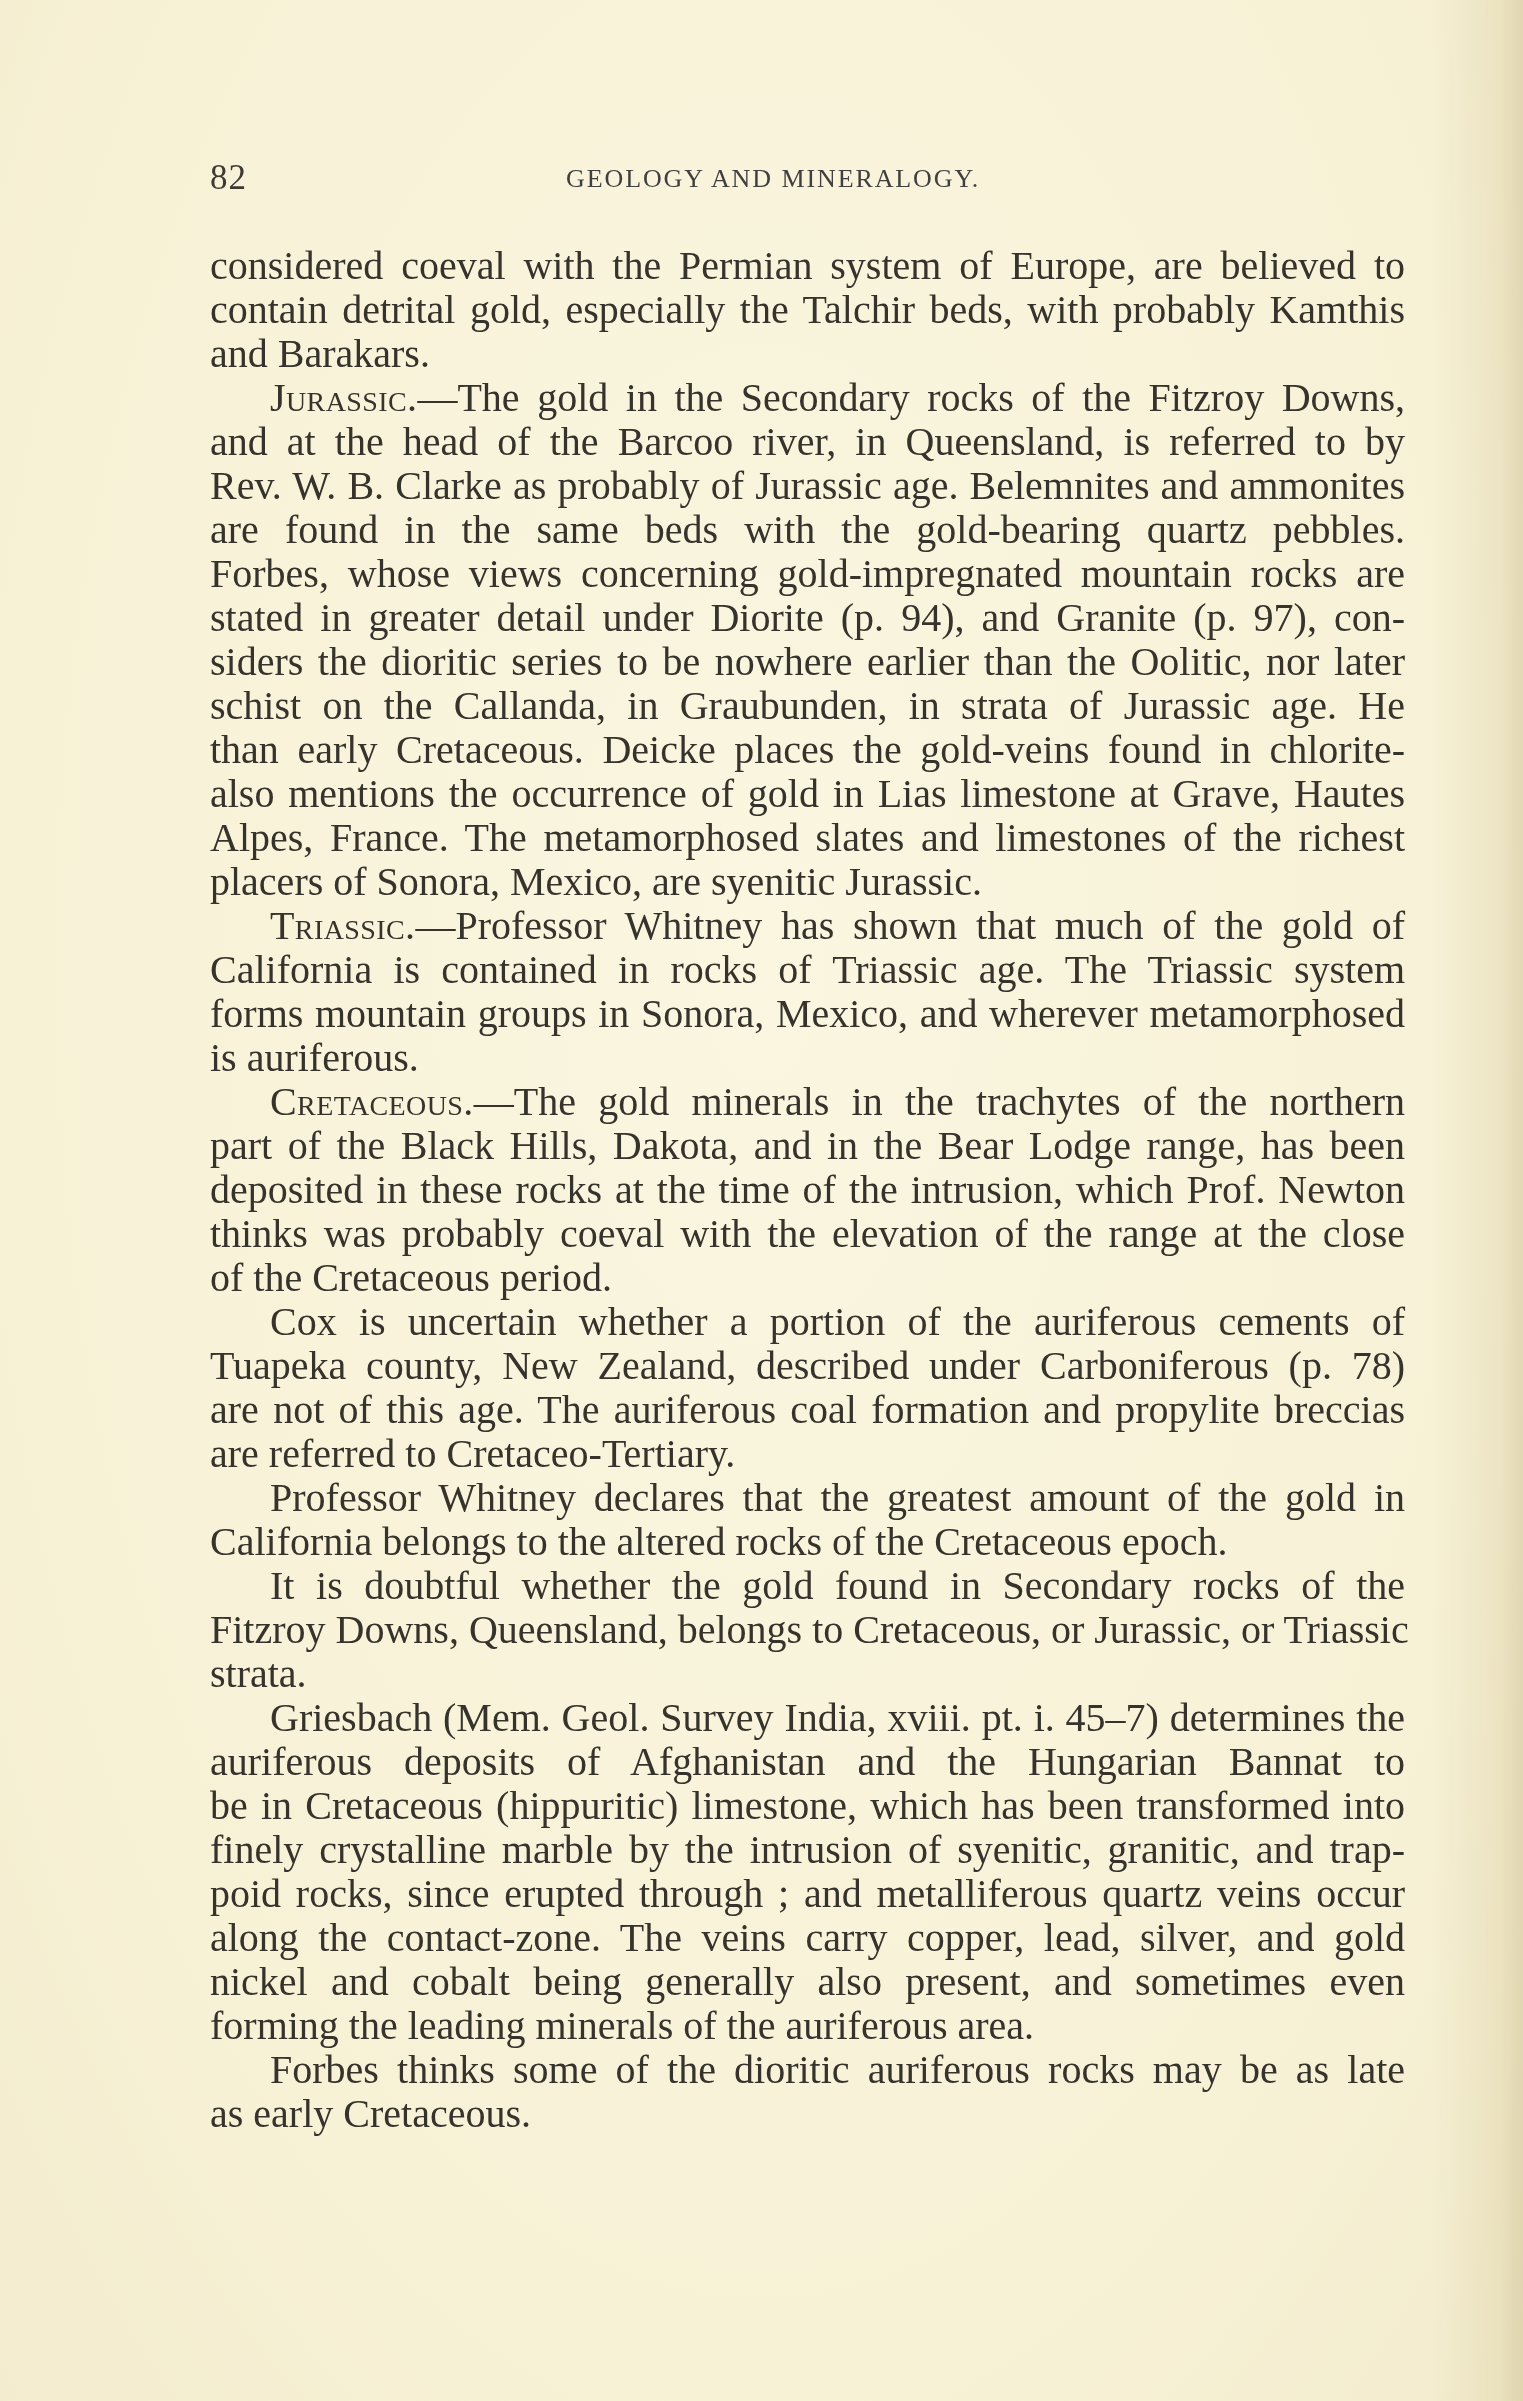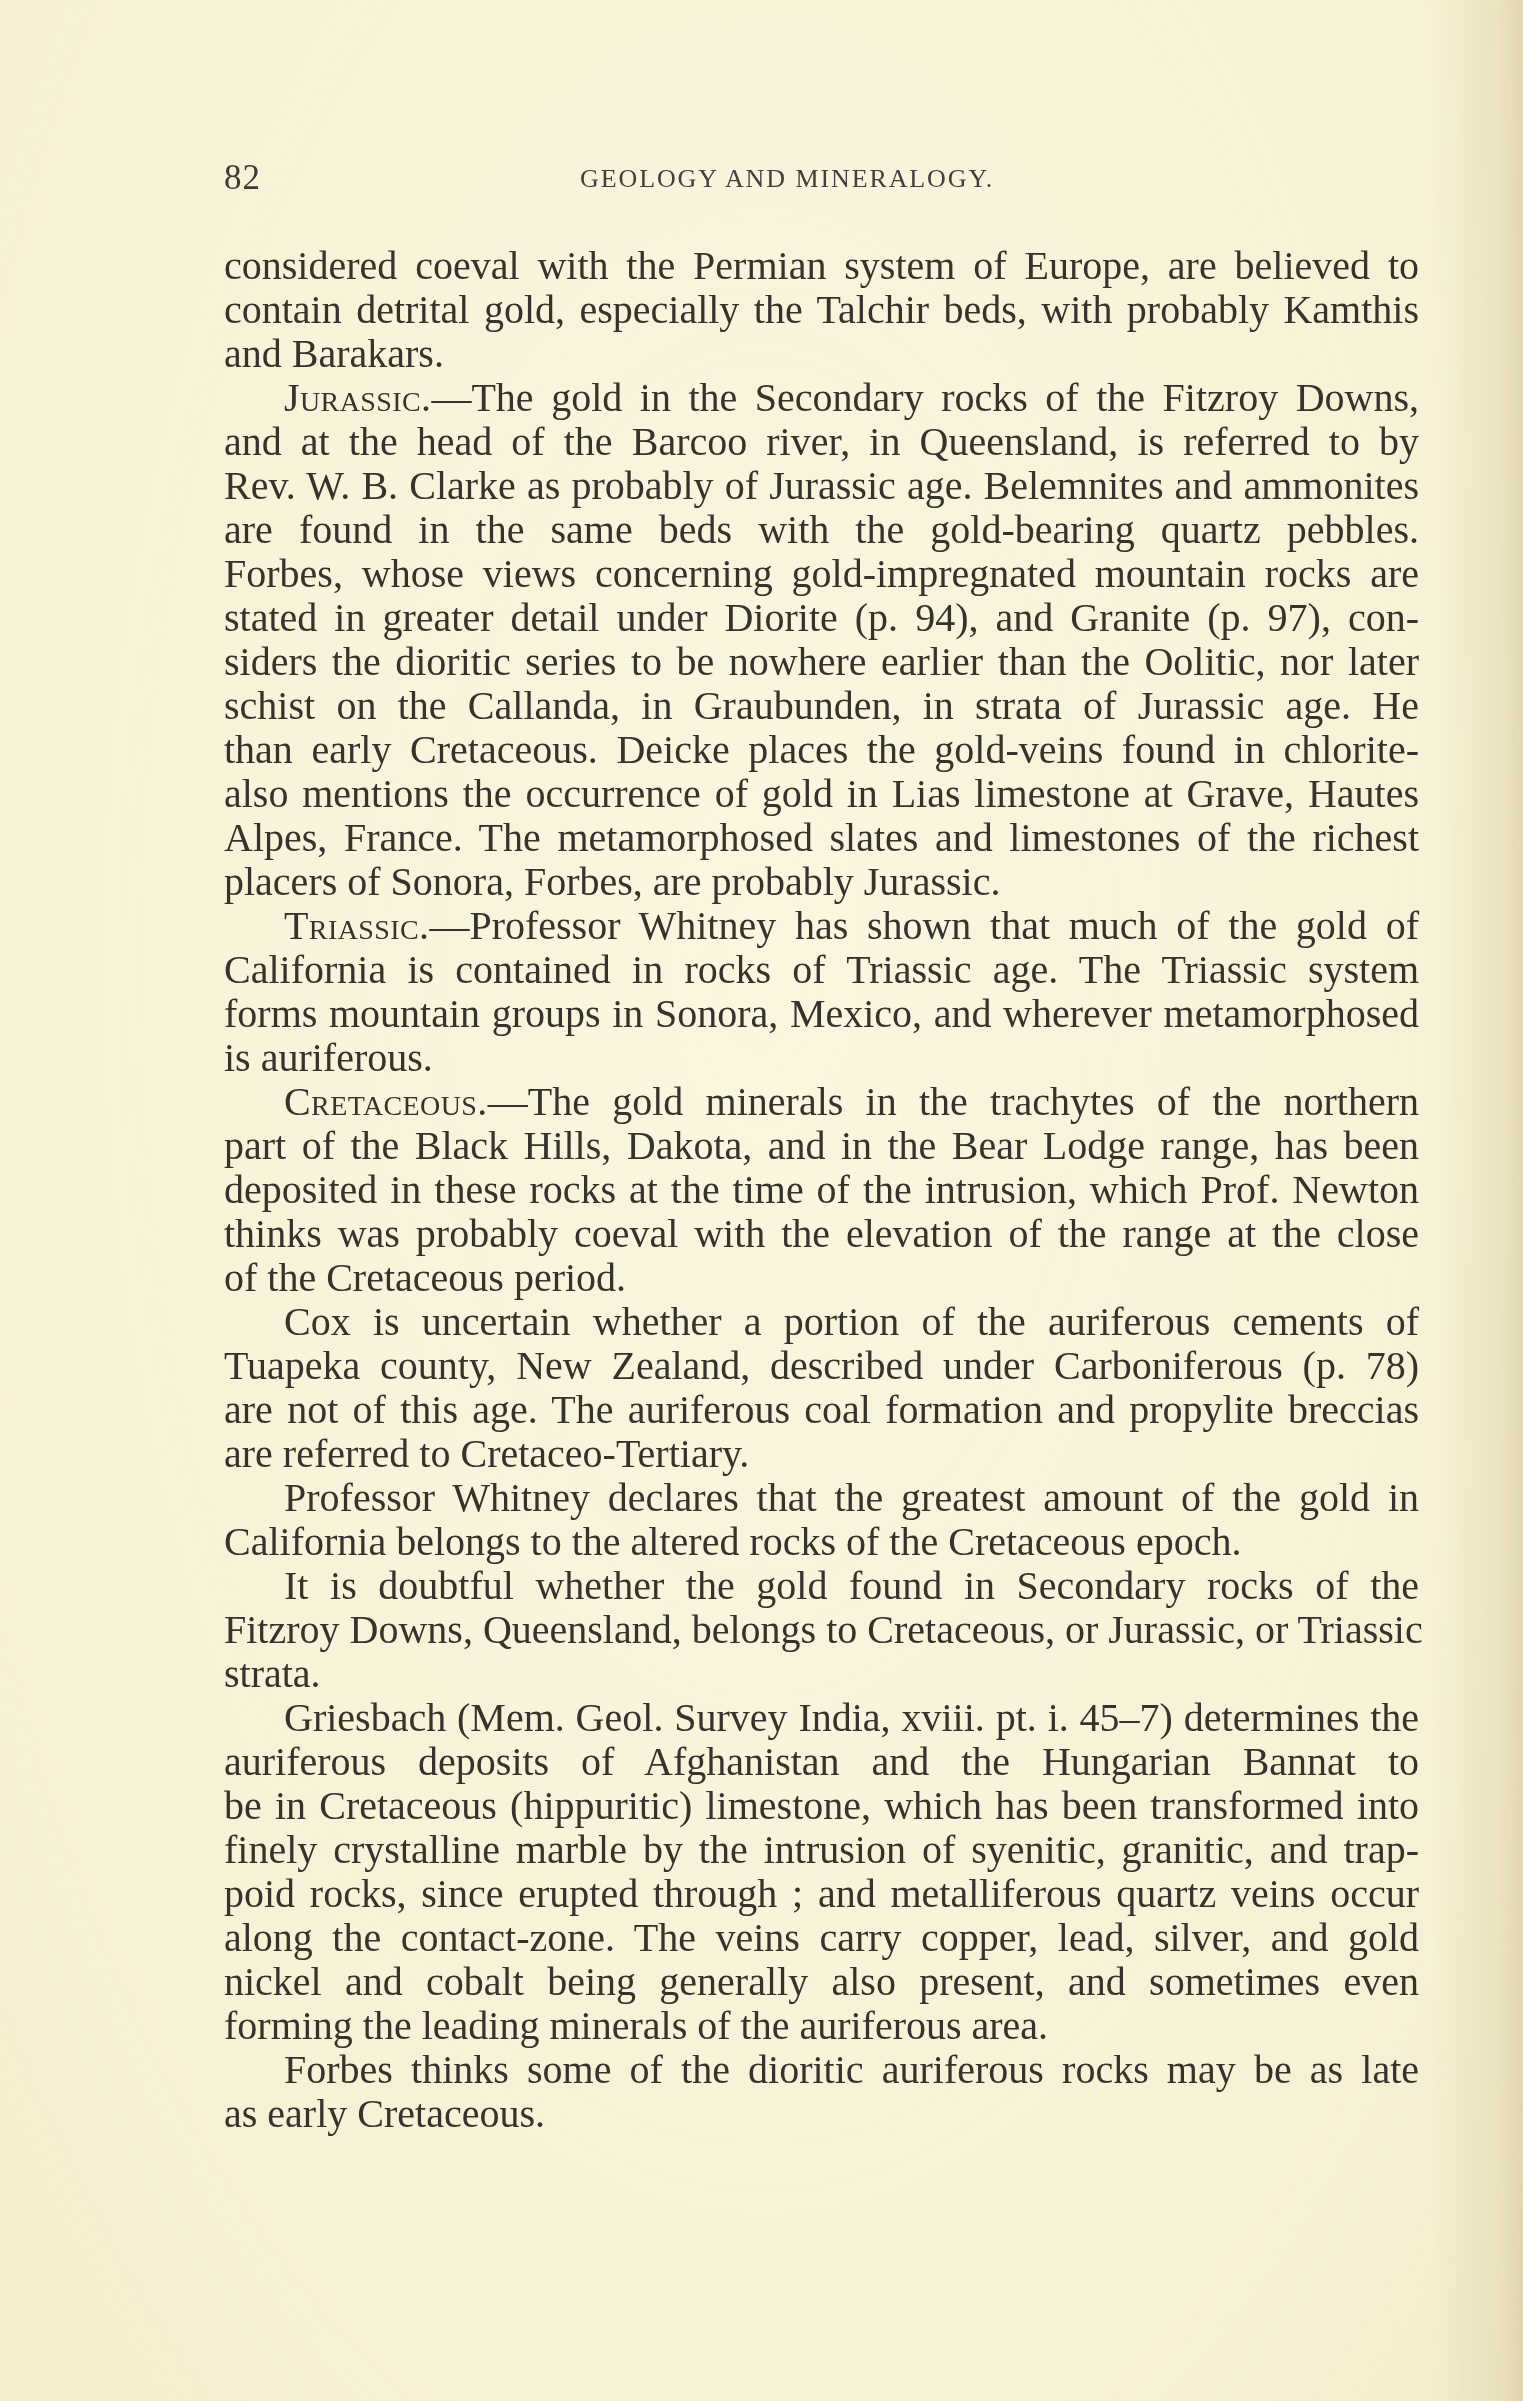--- a/index.html
+++ b/index.html
@@ -13,21 +13,21 @@
       background: #f8f3d9;
       background-image:
         linear-gradient(to right, rgba(0,0,0,0) 0%, rgba(0,0,0,0) 94%, rgba(190,170,110,0.18) 98.5%, rgba(170,150,90,0.28) 100%),
         radial-gradient(ellipse at 50% 40%, #faf6e0 0%, #f7f1d6 70%, #f3ecce 100%);
       position: relative;
       font-family: "Liberation Serif", "DejaVu Serif", serif;
       color: #36322c;
     }
     .page {
       position: absolute;
-      left: 18px; top: 0;
+      left: 4px; top: 0;
       width: 1316px;
       height: 2401px;
     }
     .running-head {
       position: absolute;
       left: 206px;
       width: 1195px;
       top: 156px;
       height: 44px;
     }
@@ -93,21 +93,21 @@
       <div class="line"><span>and at the head of the Barcoo river, in Queensland, is referred to by</span></div>
       <div class="line"><span>Rev. W. B. Clarke as probably of Jurassic age. Belemnites and ammonites</span></div>
       <div class="line"><span>are found in the same beds with the gold-bearing quartz pebbles.</span></div>
       <div class="line"><span>Forbes, whose views concerning gold-impregnated mountain rocks are</span></div>
       <div class="line"><span>stated in greater detail under Diorite (p. 94), and Granite (p. 97), con-</span></div>
       <div class="line"><span>siders the dioritic series to be nowhere earlier than the Oolitic, nor later</span></div>
       <div class="line"><span>schist on the Callanda, in Graubunden, in strata of Jurassic age.  He</span></div>
       <div class="line"><span>than early Cretaceous.  Deicke places the gold-veins found in chlorite-</span></div>
       <div class="line"><span>also mentions the occurrence of gold in Lias limestone at Grave, Hautes</span></div>
       <div class="line"><span>Alpes, France.  The metamorphosed slates and limestones of the richest</span></div>
-      <div class="line last"><span>placers of Sonora, Forbes, are probably Jurassic.</span></div>
+      <div class="line last"><span>placers of Sonora, Mexico, are syenitic Jurassic.</span></div>
       <div class="line indent"><span class="sc">Triassic.</span><span>—Professor Whitney has shown that much of the gold of</span></div>
       <div class="line"><span>California is contained in rocks of Triassic age.  The Triassic system</span></div>
       <div class="line"><span>forms mountain groups in Sonora, Mexico, and wherever metamorphosed</span></div>
       <div class="line last"><span>is auriferous.</span></div>
       <div class="line indent"><span class="sc">Cretaceous.</span><span>—The gold minerals in the trachytes of the northern</span></div>
       <div class="line"><span>part of the Black Hills, Dakota, and in the Bear Lodge range, has been</span></div>
       <div class="line"><span>deposited in these rocks at the time of the intrusion, which Prof. Newton</span></div>
       <div class="line"><span>thinks was probably coeval with the elevation of the range at the close</span></div>
       <div class="line last"><span>of the Cretaceous period.</span></div>
       <div class="line indent"><span>Cox is uncertain whether a portion of the auriferous cements of</span></div>

